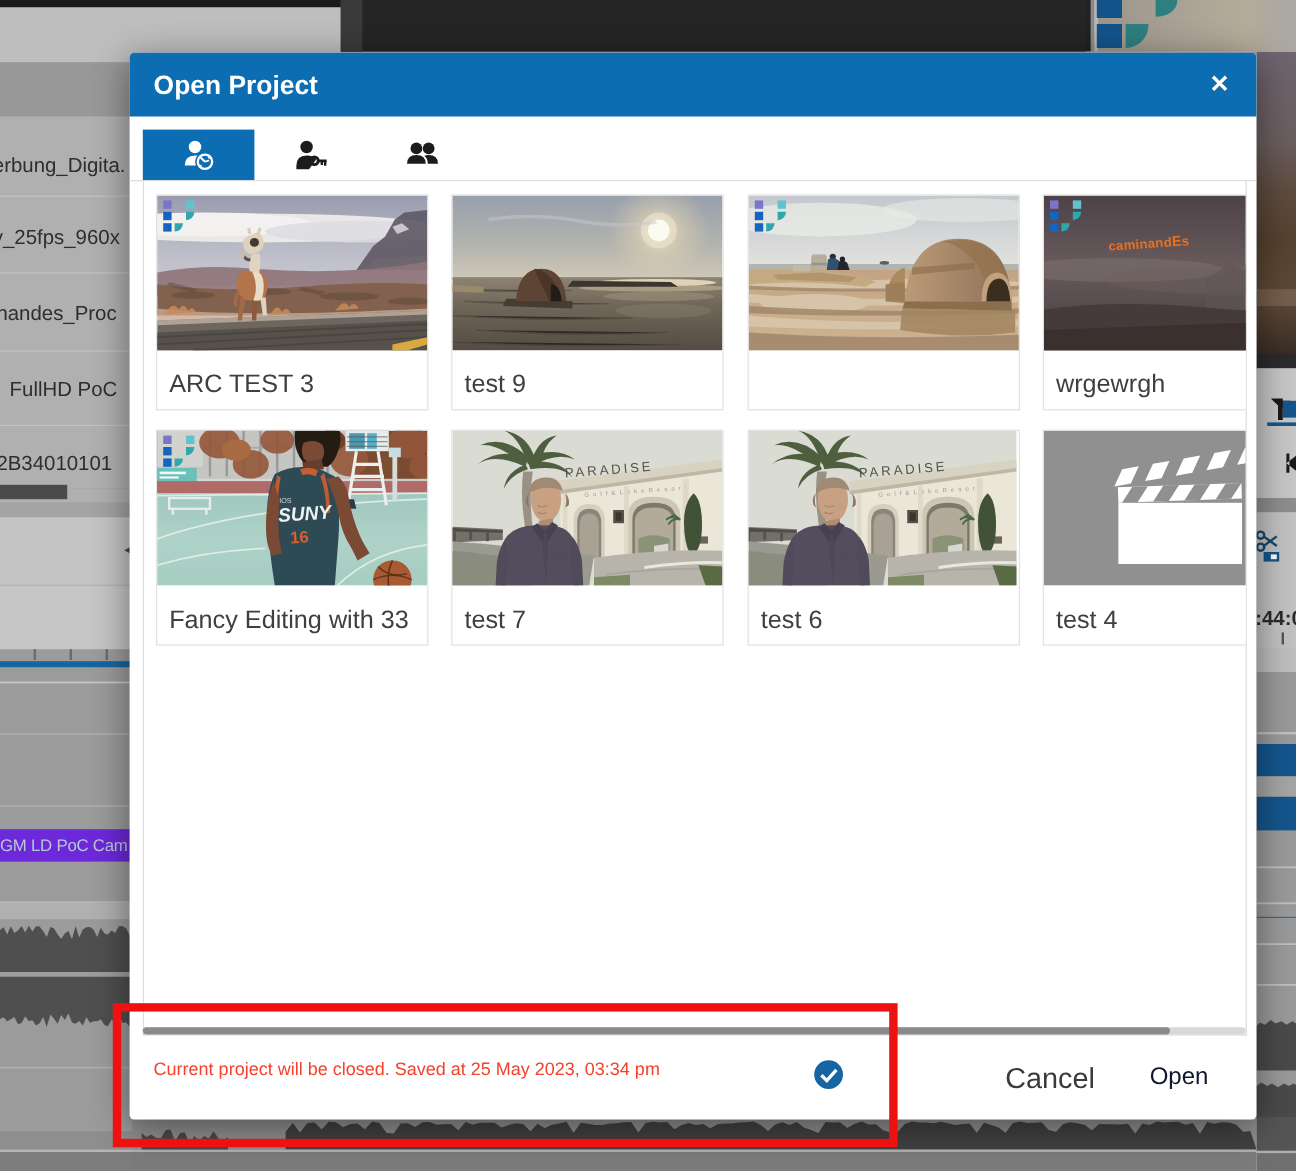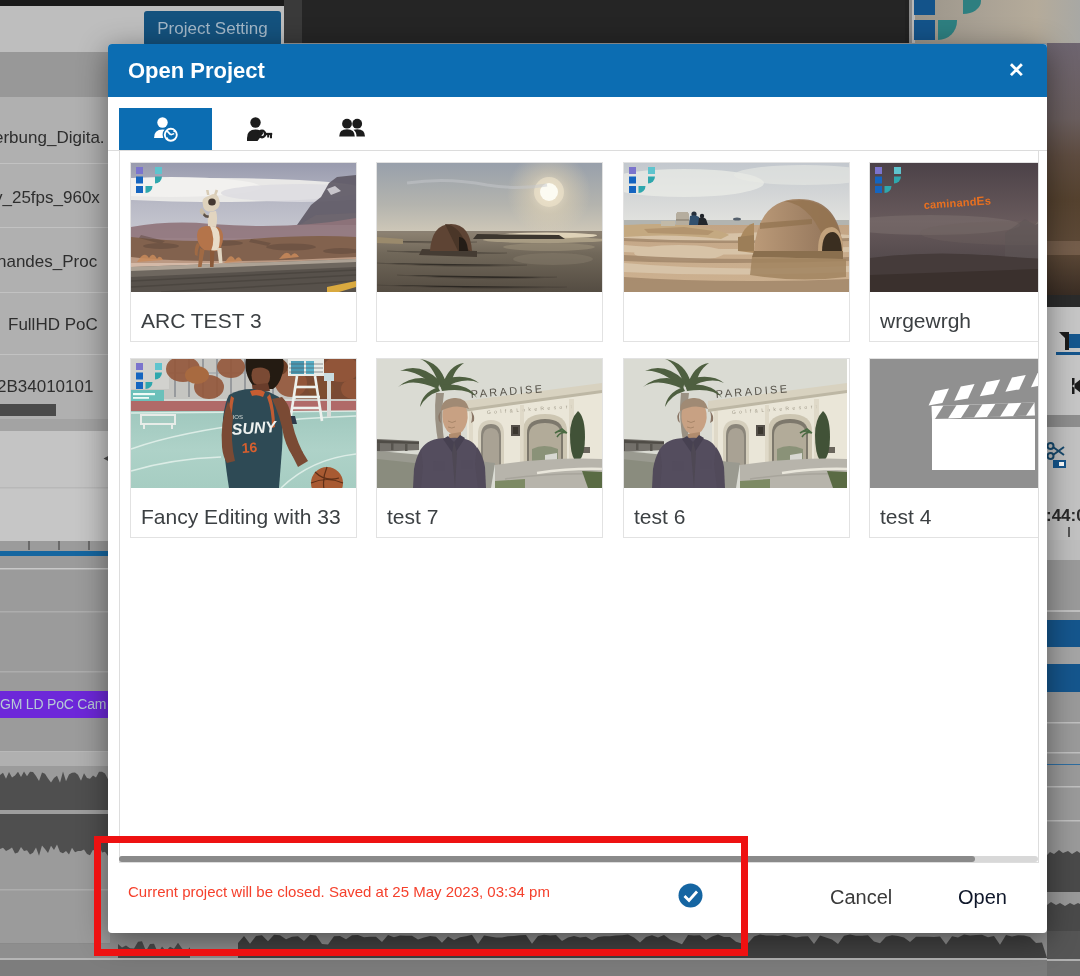--- a/index.html
+++ b/index.html
@@ -37,21 +37,21 @@
 #tabact{left:119px;top:108px;width:93px;height:43px;background:#0c6db2}
 #tabline{left:108px;top:150px;width:939px;height:1px;background:#dcdcdc}
 #grid{left:119px;top:151px;width:920px;height:712px;background:#fff;border-left:1px solid #ddd;border-right:1px solid #ddd;border-bottom:1px solid #ddd;overflow:hidden}
 .card{position:absolute;width:227px;height:180px;border:1px solid #e2e2e2;background:#fff}
 .card svg{display:block;width:225px;height:129px}
 .cap{height:49px;line-height:58px;padding-left:10px;font-size:21px;color:#3c4043;white-space:nowrap;overflow:hidden}
 #sbar-track{left:119px;top:856px;width:919px;height:6px;background:#d8d8d8;border-radius:3px}
 #sbar{left:119px;top:856px;width:856px;height:6px;background:#8a8a8a;border-radius:3px}
 #redmsg{left:128px;top:883px;font-size:15px;color:#f5402c;white-space:nowrap}
 #chk{left:678px;top:883px}
-#btn-cancel{left:830px;top:886px;width:90px;height:26px;font-size:20px;color:#3a3a3a;text-align:left}
+#btn-cancel{left:830px;top:886px;width:90px;height:26px;font-size:24px;color:#3a3a3a;text-align:center}
 #btn-open{left:945px;top:886px;width:75px;height:26px;font-size:20px;color:#0f172a;text-align:center}
 
 #redbox{left:94px;top:836px;width:654px;height:120px;border:7px solid #ee1111}
 </style>
 </head>
 <body>
 <div id="stage">
 
 <div class="abs" id="tl-panel"></div>
 <div class="abs" id="monitor"></div>
@@ -70,21 +70,20 @@
  <rect x="0" y="0" width="4" height="43" fill="#222"></rect>
  <rect x="4" y="0" width="3" height="43" fill="#8a8a8a"></rect>
  <rect x="7" y="0" width="3" height="43" fill="#b8b8b8"></rect>
  <rect x="9" y="0" width="21" height="15" fill="#13538a"></rect>
  <rect x="9" y="20" width="21" height="20" fill="#13538a"></rect>
  <path d="M33,20 h19 v1 a19,19 0 0 1 -19,19 z" fill="#2e7f80"></path>
  <path d="M58,0 h18 v1 a18,13 0 0 1 -18,13 z" fill="#2e7f80"></path>
 </svg>
 </div>
 <div class="abs" id="topbar"></div>
-<div class="abs" id="ps-btn">Project Setting</div>
 <div class="abs" id="tl-grey"></div>
 <div class="abs" id="binlist">
   <div class="binrow" style="left:-6px;top:31px">erbung_Digita.</div>
   <div class="binsep" style="top:66px"></div>
   <div class="binrow" style="left:-6px;top:91px">y_25fps_960x</div>
   <div class="binsep" style="top:130px"></div>
   <div class="binrow" style="left:-3px;top:155px">nandes_Proc</div>
   <div class="binsep" style="top:195px"></div>
   <div class="binrow" style="left:8px;top:218px">FullHD PoC</div>
   <div class="binsep" style="top:257px"></div>
@@ -341,20 +340,21 @@
   <path d="M20,112 q80,6 160,2"></path>
             <path d="M0,122 q90,5 190,2"></path>
  </g>
  <path d="M100,71 l82,1 6,4 -92,0 z" fill="#3c362e"></path>
  <path d="M45,86 l55,2 0,6 -58,-2 z" fill="#453c33"></path>
  <path d="M53,88 q2,-27 21,-27 q19,0 21,27 z" fill="#5e4434"></path>
  <path d="M68,61 q16,2 22,24 l3,3 -12,0 z" fill="#4a3628"></path>
  <path d="M82,74 q8,0 9,14 l-9,0 z" fill="#241c16"></path>
  <path d="M0,74 l26,2 0,5 -26,-1 z" fill="#9a8a6c"></path>
 </svg>
+<div class="cap">test 9</div>
 </div>
 
 <div class="card" style="left:503px;top:11px">
 <svg viewBox="0 0 225 129" preserveAspectRatio="none">
  <defs>
   <linearGradient id="sky3" x1="0" y1="0" x2="0" y2="1">
    <stop offset="0" stop-color="#c3c8ce"></stop>
               <stop offset="1" stop-color="#e3e3df"></stop>
   </linearGradient>
   <linearGradient id="sand3" x1="0" y1="0" x2="0" y2="1">

